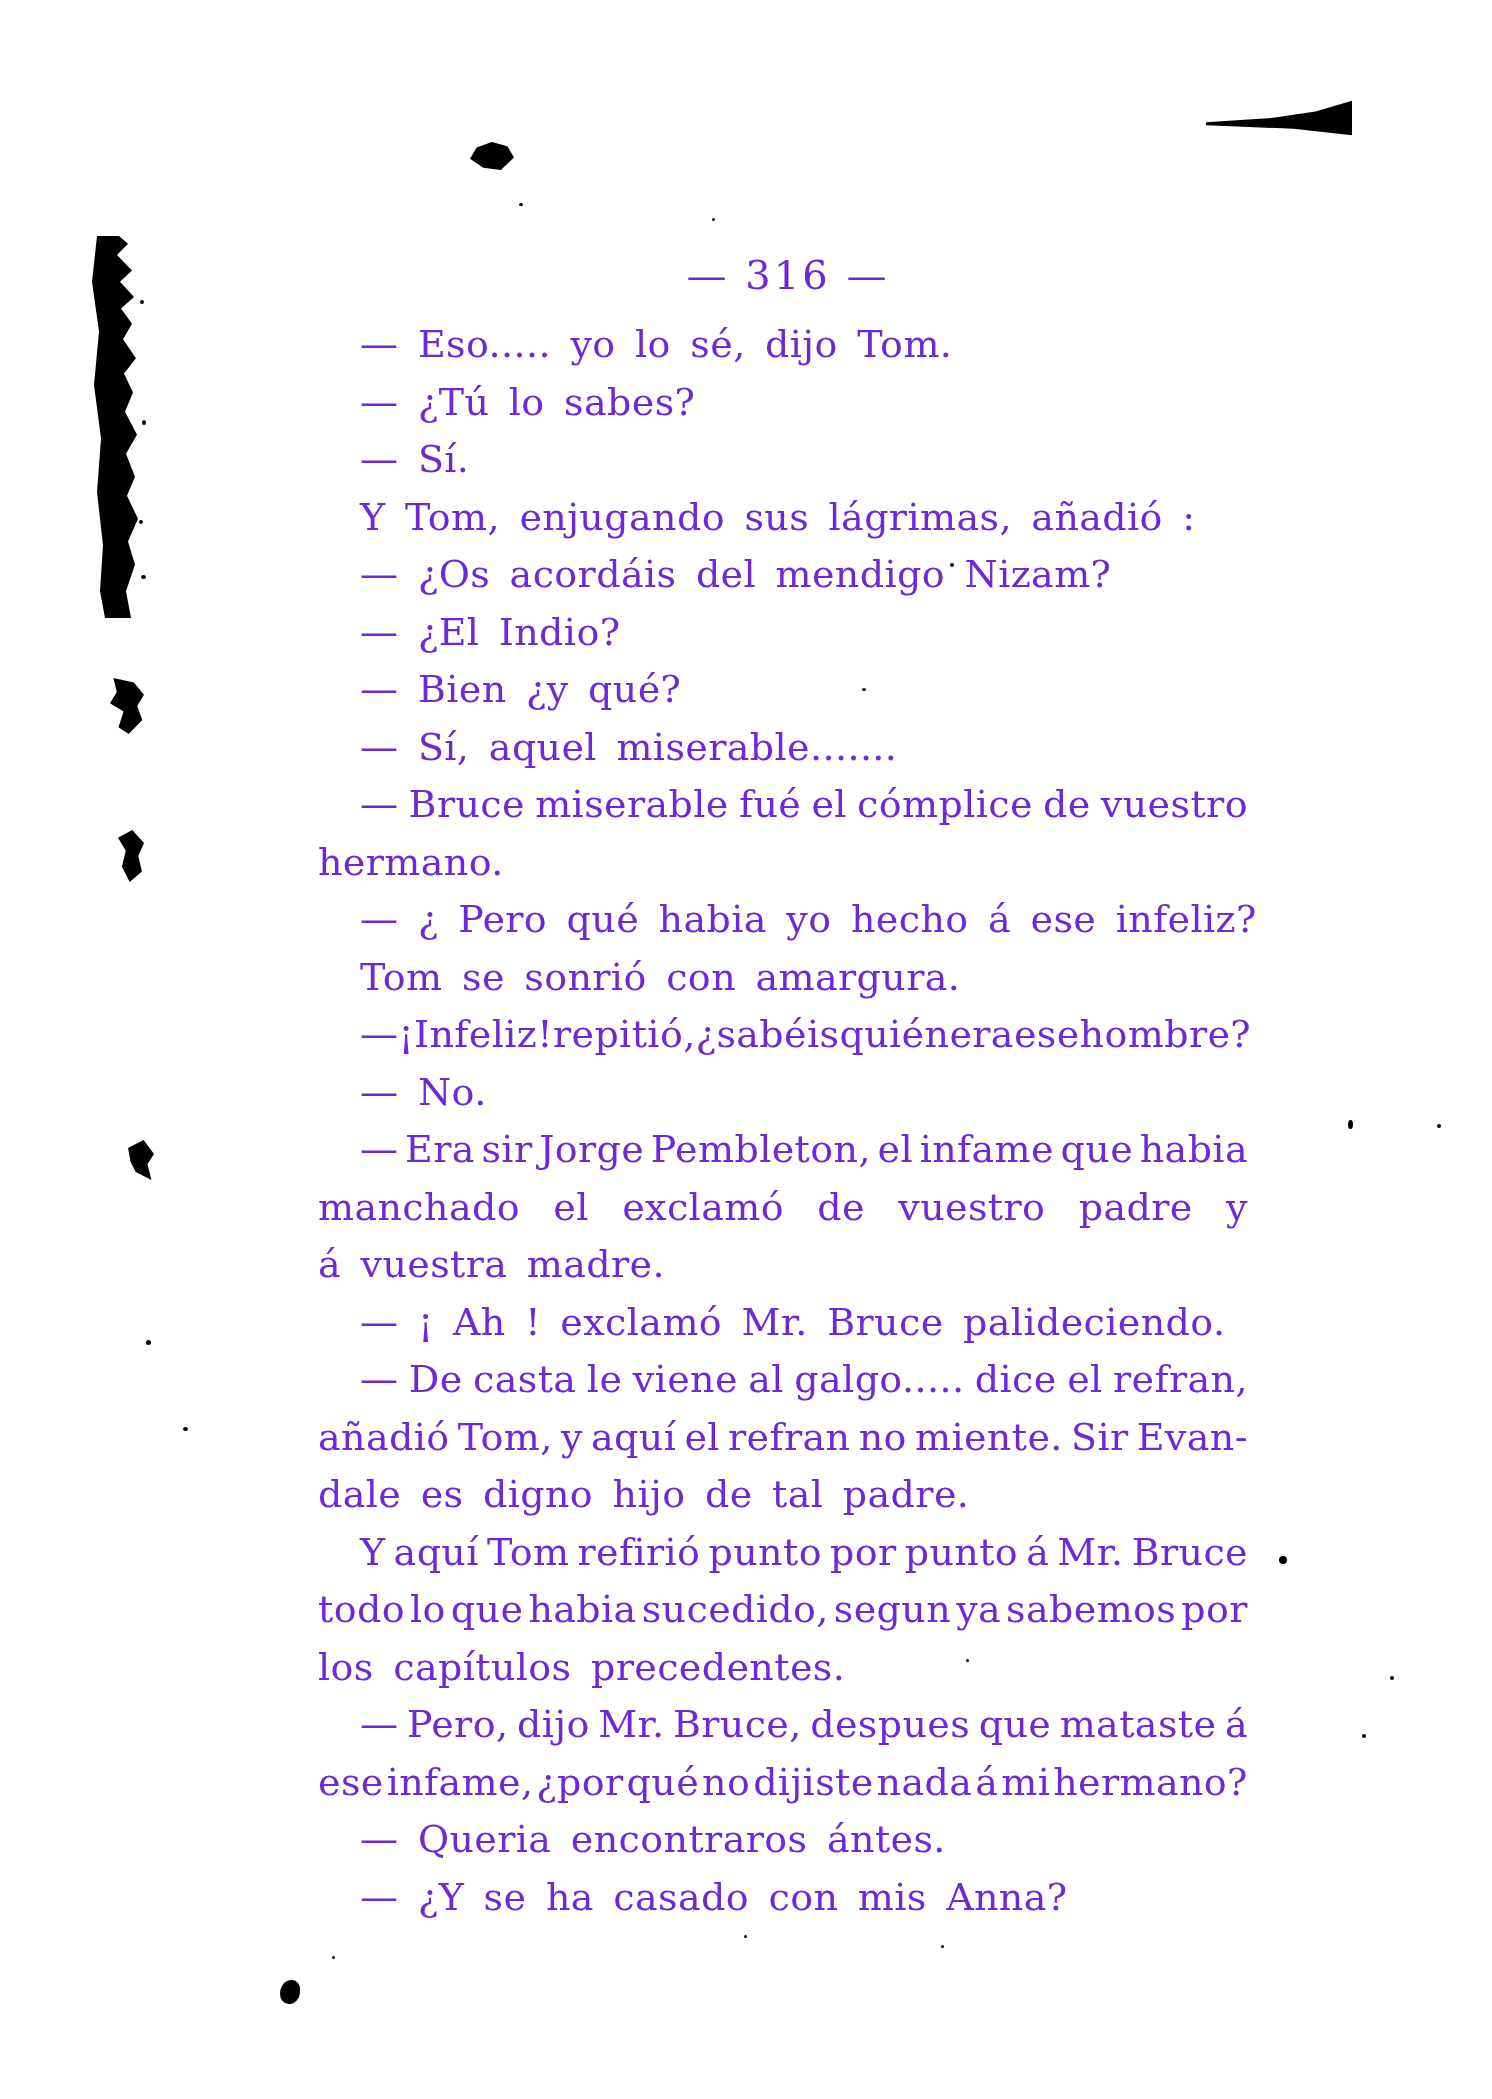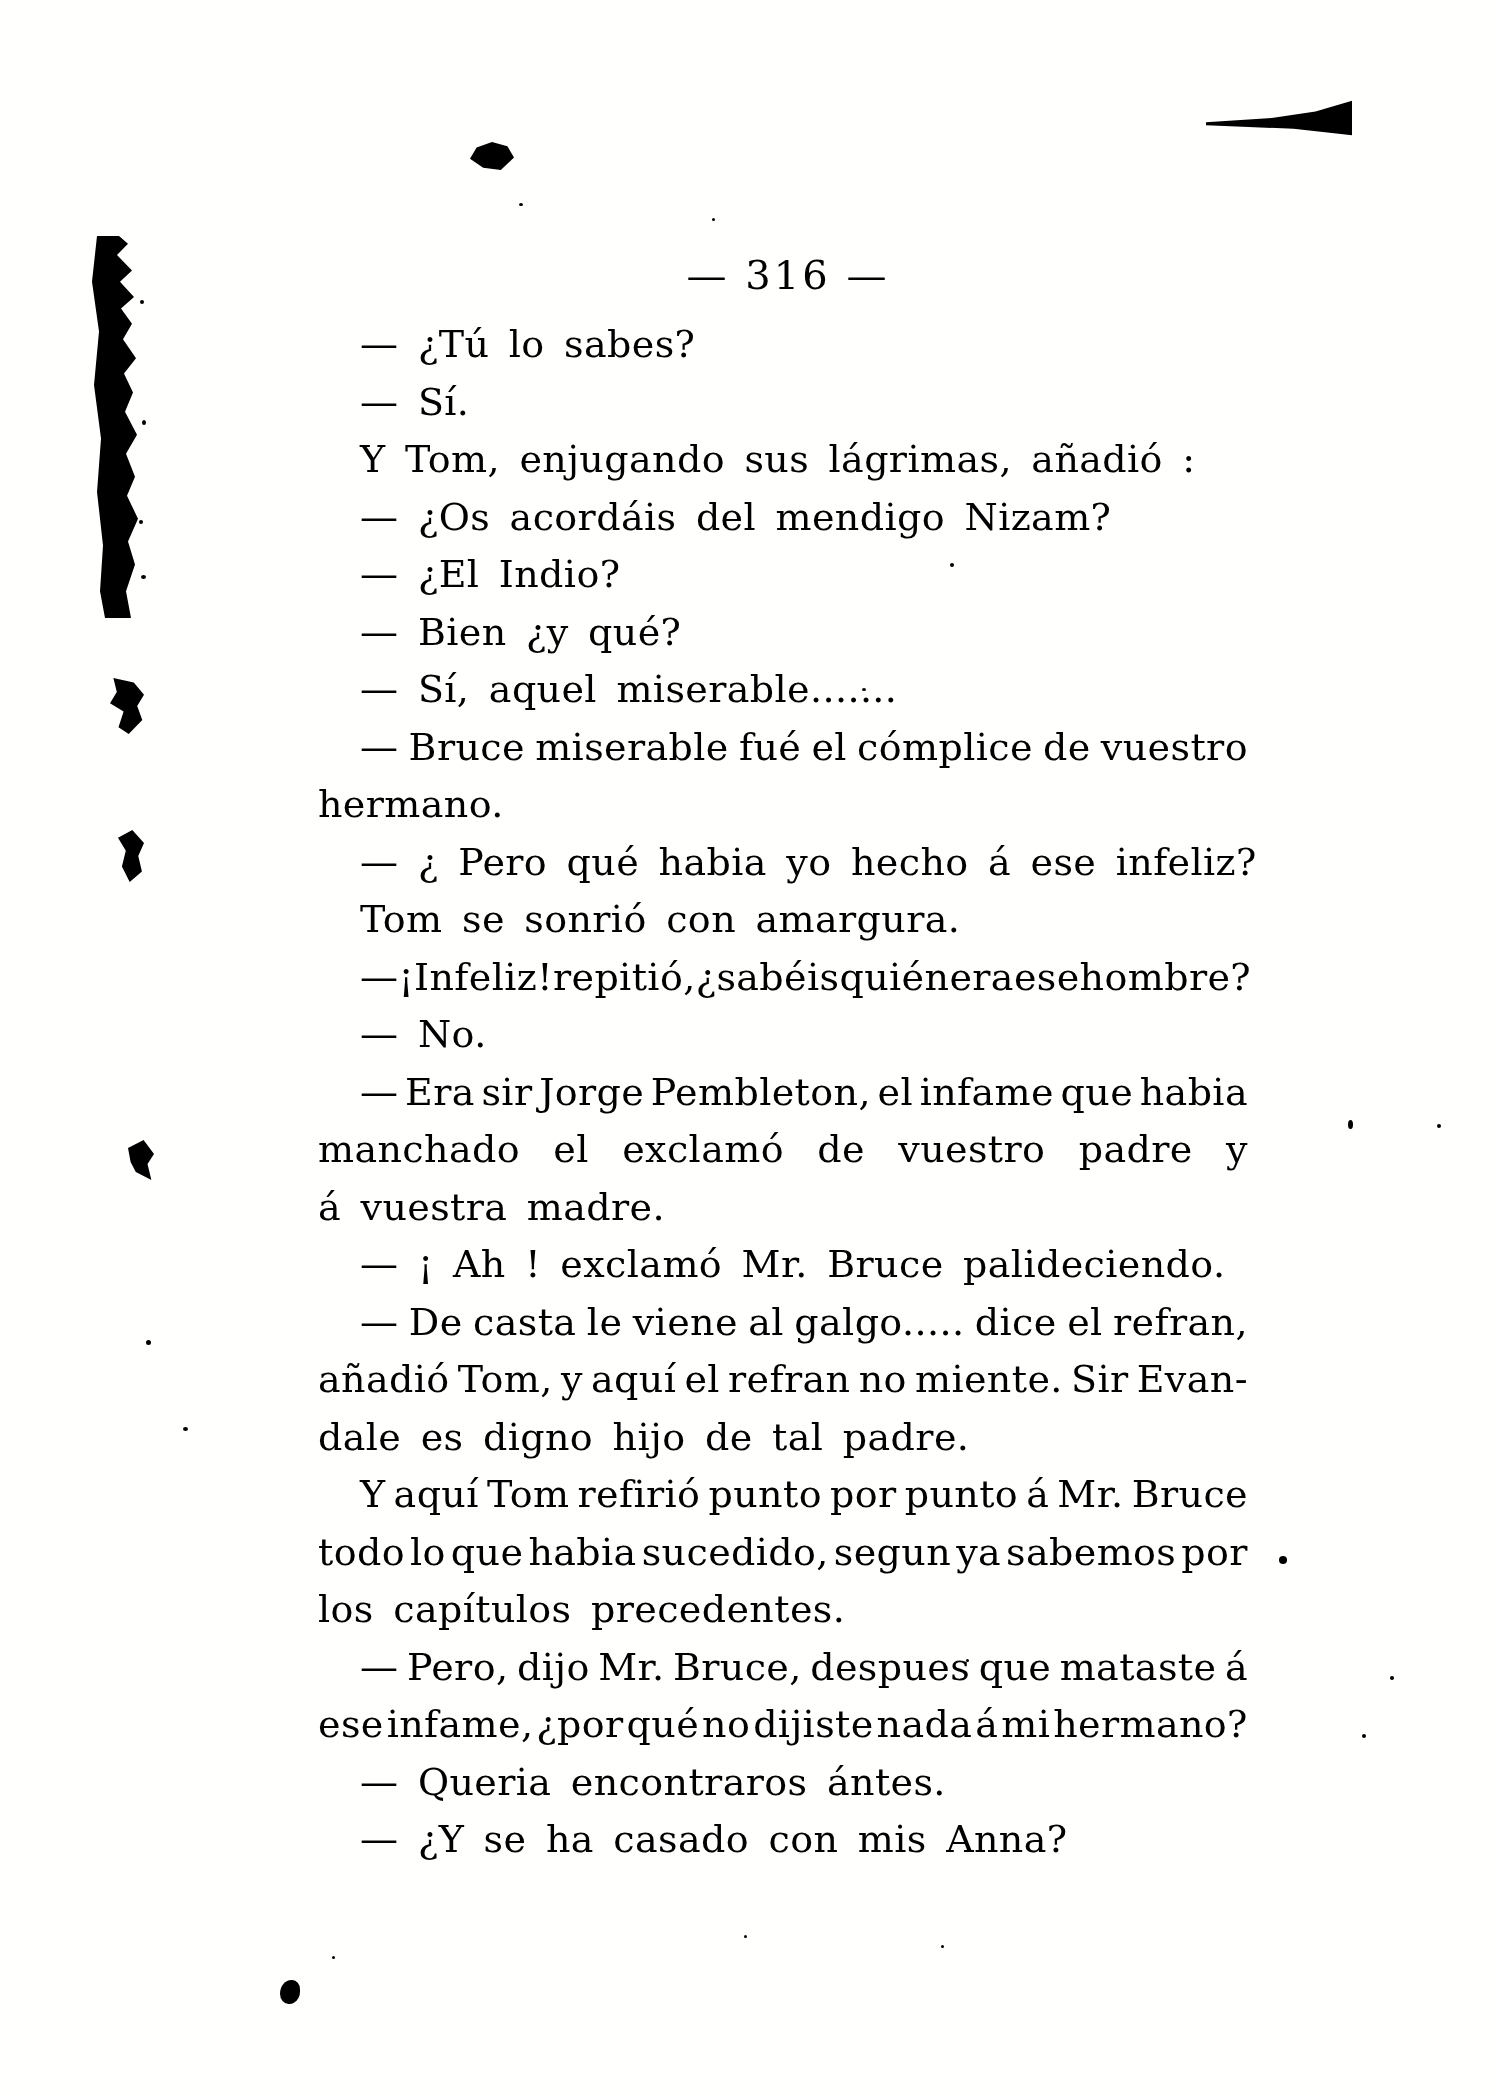--- a/index.html
+++ b/index.html
@@ -2,21 +2,21 @@
 <html><head>
 <meta charset="utf-8">
 <style>
   html,body{margin:0;padding:0;background:#e8e8e4;}
   .page{
     position:relative;
     width:1492px;height:2099px;
     background:#fffffe;
     overflow:hidden;
     font-family:"DejaVu Serif", serif;
-    color:#000000;
+    color:#6d28d9;
   }
   .page-number{
     position:absolute;
     top:252px;left:658px;width:260px;
     text-align:center;
     font-size:40px;
     letter-spacing:3px;
     white-space:pre;
   }
   .text-block{
@@ -71,20 +71,21 @@
   .speck{position:absolute;background:#000;border-radius:50%;}
 </style>
 </head>
 <body>
 
 <div class="page">
 
   <div class="page-number">— 316 —</div>
 
   <div class="text-block">
+      <div class="line indent">— Eso..... yo lo sé, dijo Tom.</div>
       <div class="line indent">— ¿Tú lo sabes?</div>
       <div class="line indent">— Sí.</div>
       <div class="line indent">Y Tom, enjugando sus lágrimas, añadió :</div>
       <div class="line indent">— ¿Os acordáis del mendigo Nizam?</div>
       <div class="line indent">— ¿El Indio?</div>
       <div class="line indent">— Bien ¿y qué?</div>
       <div class="line indent">— Sí, aquel miserable.......</div>
       <div class="line indent justify">
         <span>—</span>
         <span>Bruce</span>

